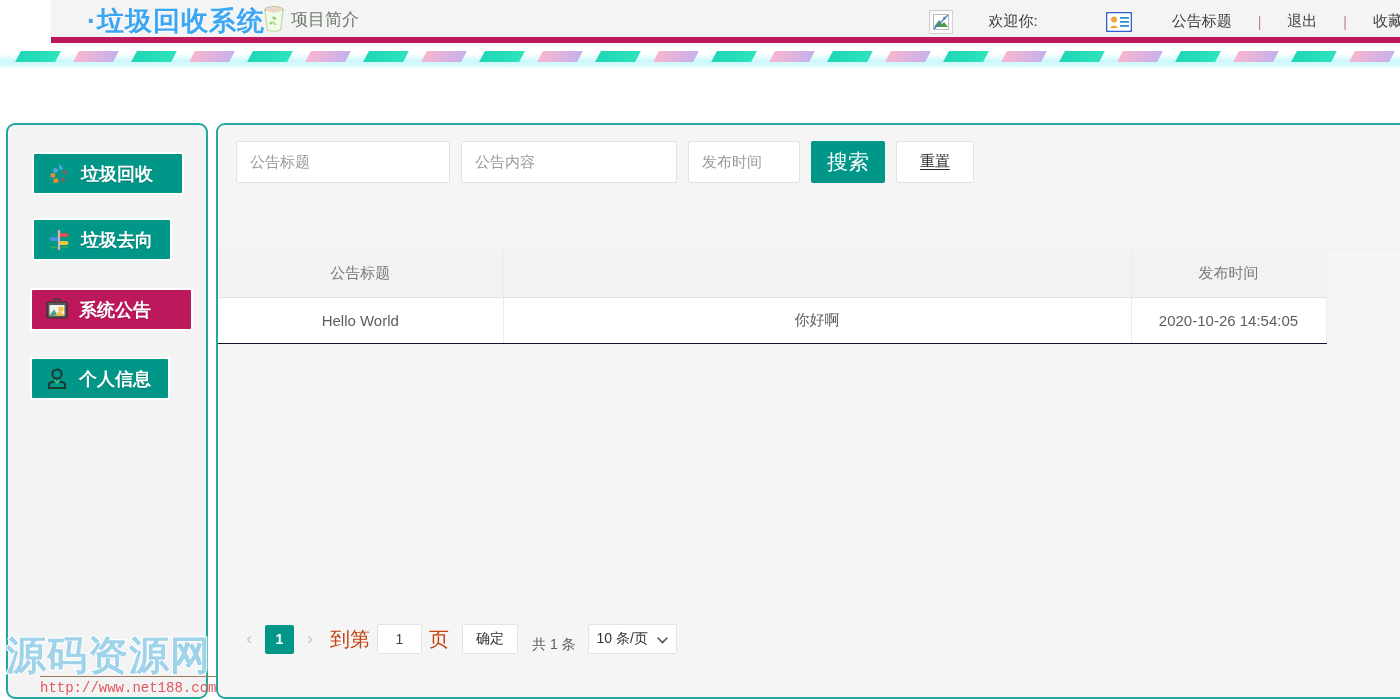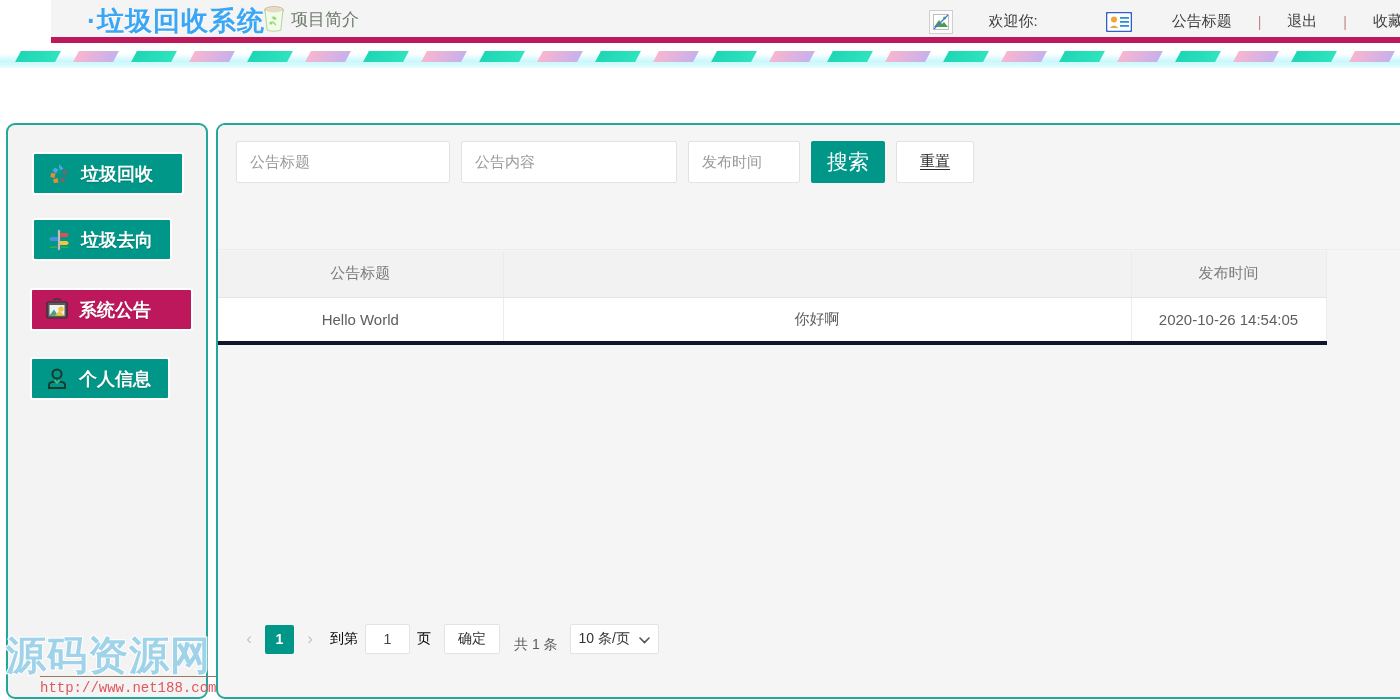--- a/index.html
+++ b/index.html
@@ -193,21 +193,21 @@
     background: #f2f2f2;
     font-size: 15px; font-weight: normal; color: #7b7b7b;
     border-bottom: 1px solid #e4e4e4;
     border-right: 1px solid #ebebeb;
   }
   table.ann td {
     height: 46px;
     background: #ffffff;
     font-size: 15px; color: #5e5e5e;
     text-align: center;
-    border-bottom: 4px solid #0f172a;
+    border-bottom: 1px solid #0f172a;
     border-right: 1px solid #ececec;
   }
   table.ann th:last-child, table.ann td:last-child { border-right: none; }
   .col-a { width: 285px; }
   .col-b { width: 628px; }
   .col-c { width: 195px; }
 
   
   .pager {
     position: absolute; left: 0; bottom: 38px;
@@ -224,21 +224,21 @@
     cursor: pointer; user-select: none;
   }
   .pg-num {
     min-width: 29px; height: 29px;
     background: #009688; color: #ffffff;
     border-radius: 2px;
     display: flex; align-items: center; justify-content: center;
     font-size: 14px; font-weight: bold;
     margin: 0 3px; cursor: pointer;
   }
-  .pg-lbl { color: #000000; font-size: 14px; margin: 8px 7px; white-space: nowrap; }
+  .pg-lbl { color: #c2410c; font-size: 20px; margin: 8px 7px; white-space: nowrap; }
   .pg-input {
     width: 45px; height: 30px;
     border: 1px solid #e3e3e3; background: #fff;
     text-align: center; font-size: 14px; color: #444;
     border-radius: 2px; outline: none;
     font-family: "Liberation Sans", "DejaVu Sans", sans-serif;
   }
   .pg-ok {
     height: 30px; padding: 0 13px;
     border: 1px solid #e3e3e3; background: #fff;

